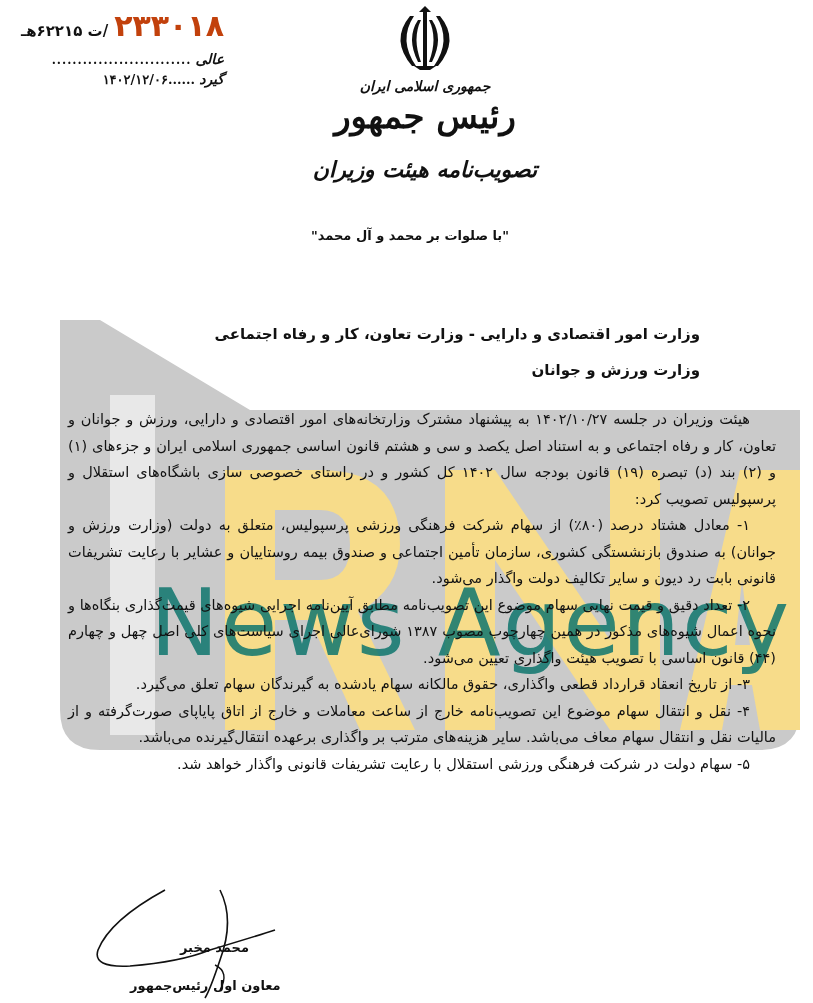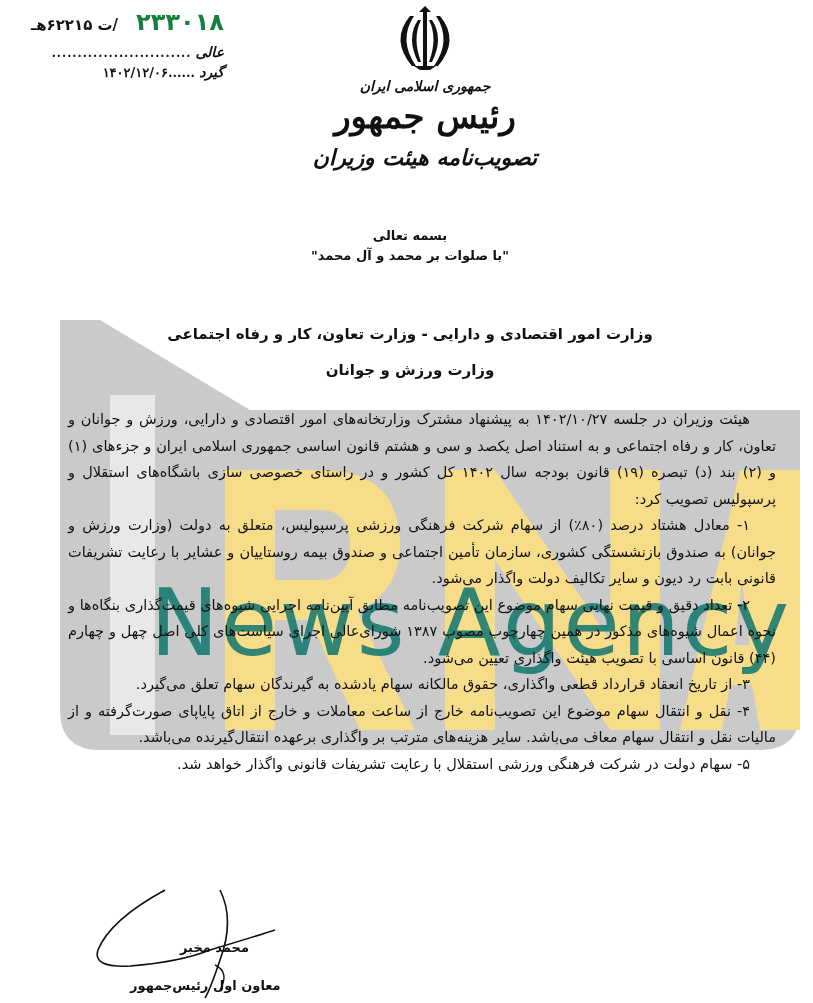--- a/index.html
+++ b/index.html
@@ -32,24 +32,23 @@
     .ref-number-row {
       display: flex;
       align-items: baseline;
       justify-content: flex-start;
       gap: 6px;
       direction: rtl;
     }
     .ref-big {
       font-family: "DejaVu Sans", sans-serif;
       font-weight: bold;
-      font-size: 24px;
+      font-size: 30px;
       letter-spacing: 6px;
-      color: #15803d;
-      margin-left: 12px;
+      color: #c2410c;
     }
     .ref-small {
       font-family: "DejaVu Sans", sans-serif;
       font-size: 15px;
       font-weight: bold;
       color: #111;
     }
     .ref-line {
       display: flex;
       direction: rtl;
@@ -100,42 +99,42 @@
       font-weight: bold;
       font-size: 34px;
       line-height: 40px;
       margin-top: 2px;
     }
     .cabinet {
       font-family: "DejaVu Serif", serif;
       font-weight: bold;
       font-style: italic;
       font-size: 22px;
-      margin-top: 8px;
+      margin-top: 20px;
     }
 
     .bismillah {
       position: absolute;
       left: 230px;
       width: 360px;
       top: 226px;
       text-align: center;
       direction: rtl;
       font-family: "DejaVu Sans", sans-serif;
       font-size: 13px;
       font-weight: bold;
       line-height: 20px;
     }
 
     .ministries {
       position: absolute;
       left: 120px;
       width: 580px;
       top: 316px;
-      text-align: center;
+      text-align: right;
       direction: rtl;
       font-family: "DejaVu Sans", sans-serif;
       font-weight: bold;
       font-size: 15px;
       line-height: 36px;
       z-index: 3;
     }
 
     
     .watermark {
@@ -264,21 +263,20 @@
       <path d="M50 10 Q70 34 48 60 L44 60 Q62 34 46 10 Z" fill="#111"></path>
 
       <path d="M24 60 L46 60 L40 64 L30 64 Z" fill="#111"></path>
     </svg>
     <div class="republic">جمهوری اسلامی ایران</div>
     <div class="president">رئیس جمهور</div>
     <div class="cabinet">تصویب‌نامه هیئت وزیران</div>
   </div>
 
   <div class="bismillah">
-    <div>بسمه تعالی</div>
     <div>"با صلوات بر محمد و آل محمد"</div>
   </div>
 
   <div class="ministries">
     <div>وزارت امور اقتصادی و دارایی - وزارت تعاون، کار و رفاه اجتماعی</div>
     <div>وزارت ورزش و جوانان</div>
   </div>
 
   <div class="body-text">
     <p class="indent">هیئت وزیران در جلسه ۱۴۰۲/۱۰/۲۷ به پیشنهاد مشترک وزارتخانه‌های امور اقتصادی و دارایی، ورزش و جوانان و تعاون، کار و رفاه اجتماعی و به استناد اصل یکصد و سی و هشتم قانون اساسی جمهوری اسلامی ایران و جزء‌های (۱) و (۲) بند (د) تبصره (۱۹) قانون بودجه سال ۱۴۰۲ کل کشور و در راستای خصوصی سازی باشگاه‌های استقلال و پرسپولیس تصویب کرد:</p>

